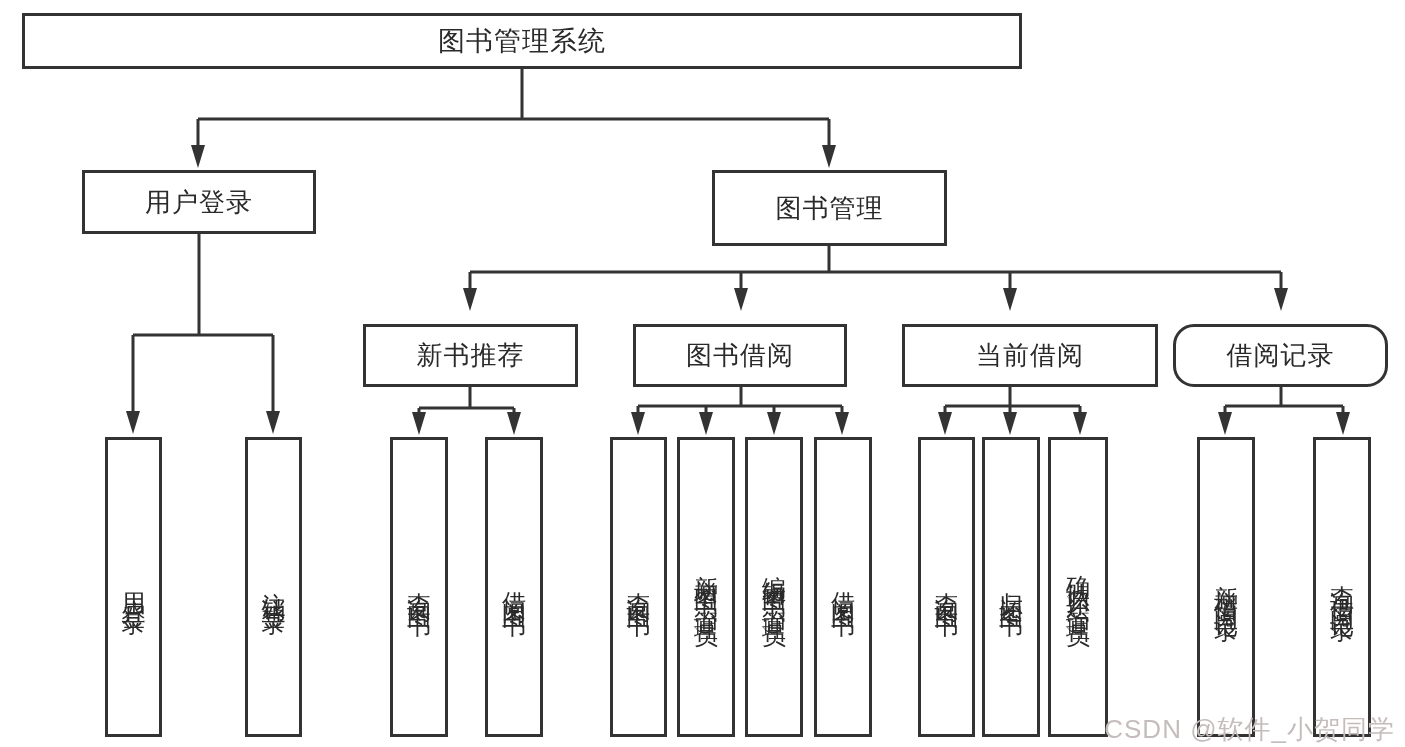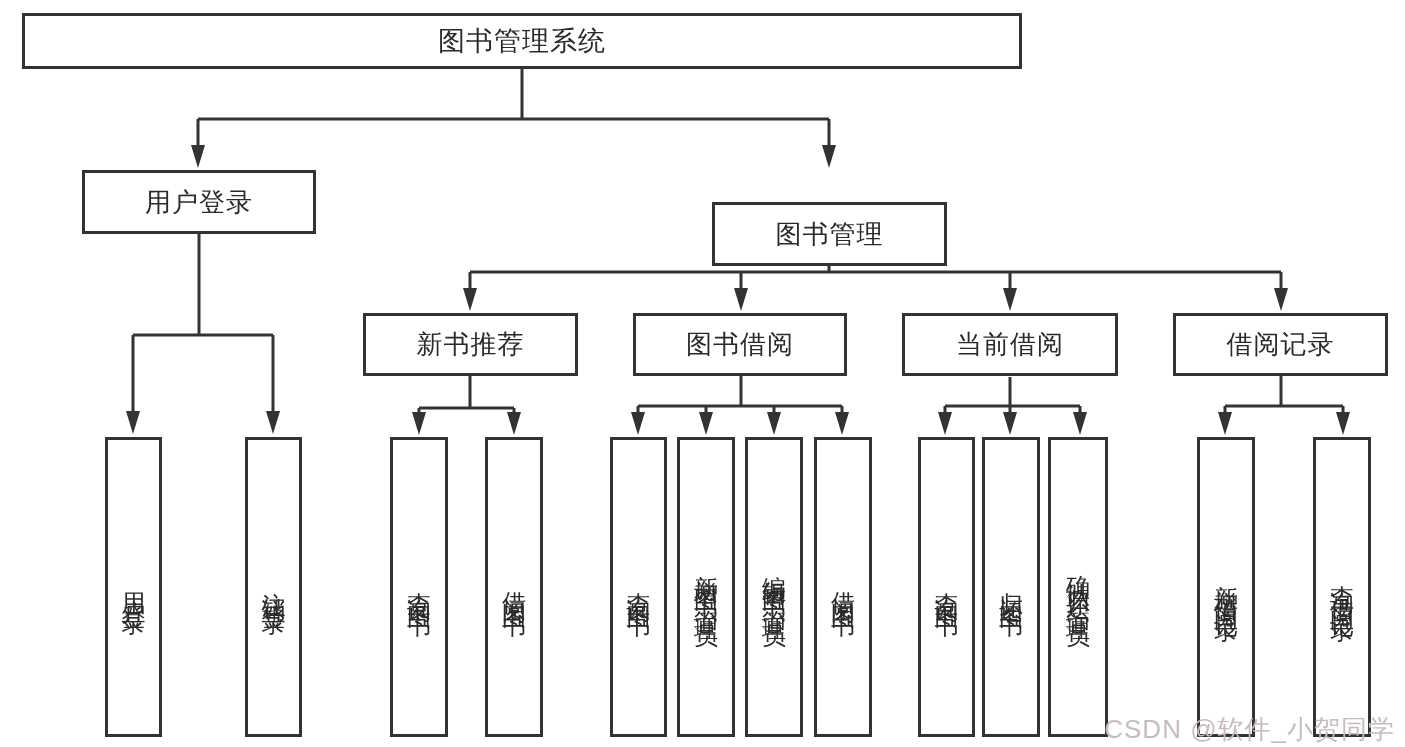--- a/index.html
+++ b/index.html
@@ -44,26 +44,26 @@
     border: 3px solid var(--color-border);
     display: flex;
     align-items: center;
     justify-content: center;
     color: var(--color-text);
     z-index: 1;
   }
   .node.h { font-size: 26px; letter-spacing: 1px; }
   .node.root { left: 22px; top: 13px; width: 1000px; height: 56px; font-size: 27px; justify-content: center; }
   .node.l2u { left: 82px;  top: 170px; width: 234px; height: 64px; }
-  .node.l2b { left: 712px; top: 170px; width: 235px; height: 64px; margin-top: 32px; }
-  .node.l3  { top: 313px; height: 63px; }
+  .node.l2b { left: 712px; top: 170px; width: 235px; height: 76px; }
+  .node.l3  { top: 324px; height: 63px; }
   .node.l3a { left: 363px;  width: 215px; }
   .node.l3b { left: 633px;  width: 214px; }
-  .node.l3c { left: 902px;  width: 216px; }
-  .node.l3d { left: 1173px; width: 215px; }
+  .node.l3c { left: 902px;  width: 256px; }
+  .node.l3d { left: 1173px; width: 215px; border-radius: 21px; }
   .node.leaf { top: 437px; height: 300px; }
   .node.leaf > span {
     writing-mode: vertical-rl;
     text-orientation: mixed;
     font-size: 24px;
     letter-spacing: 7px;
     line-height: 1;
     white-space: nowrap;
   }
   .leaf.a1 { left: 105px;  width: 57px; }

